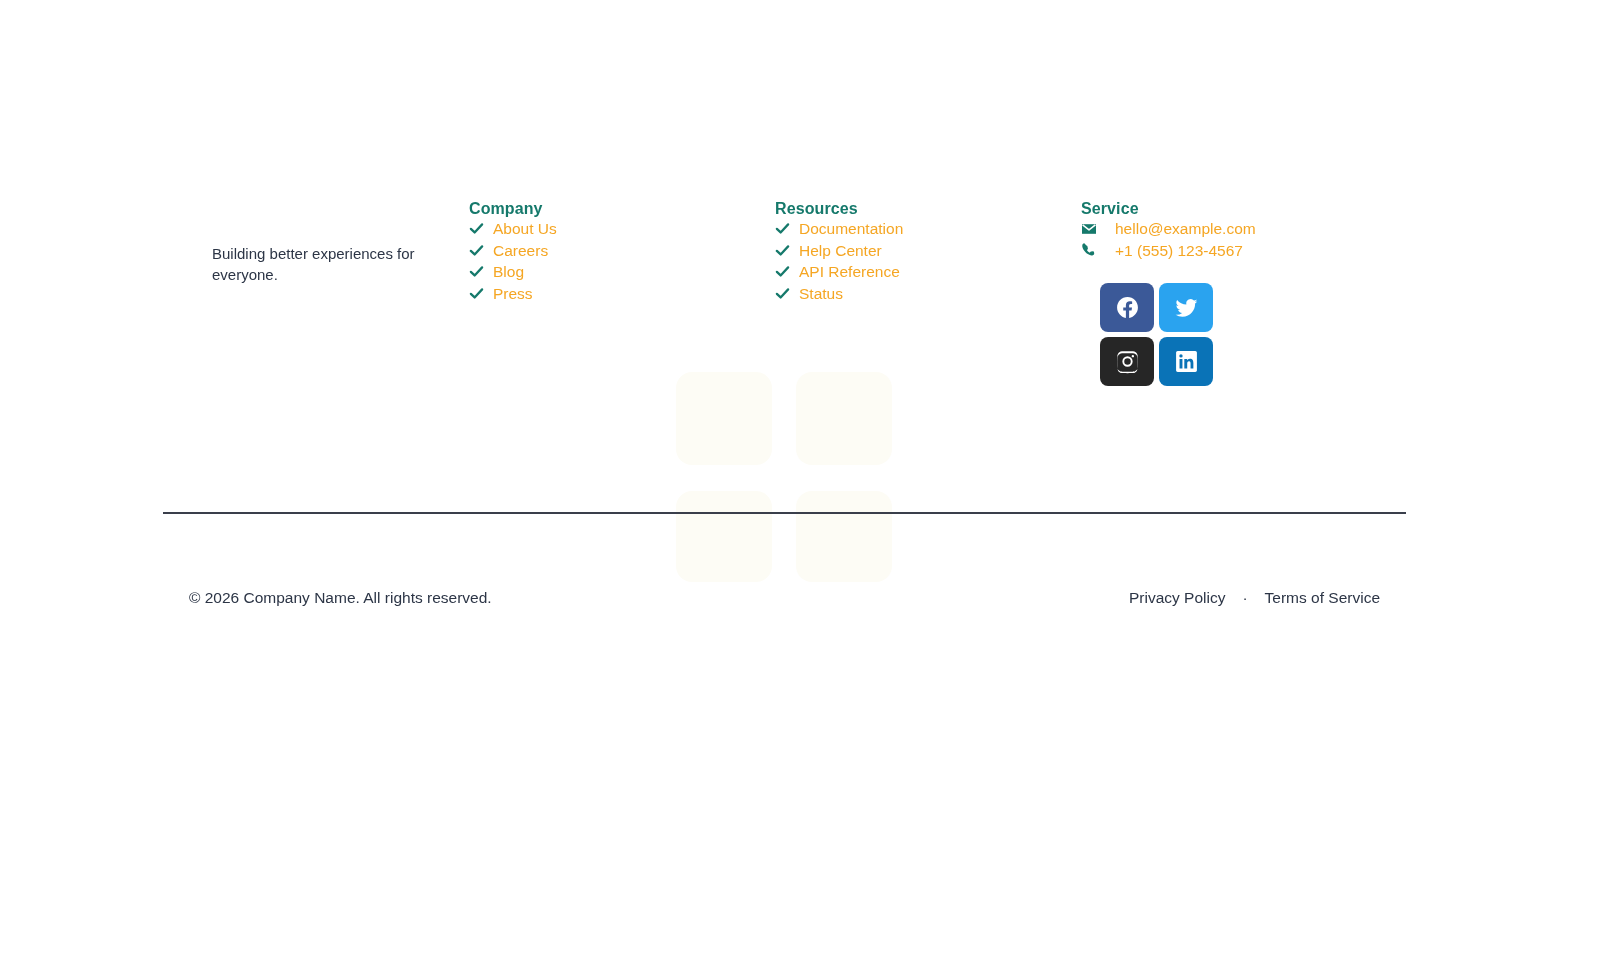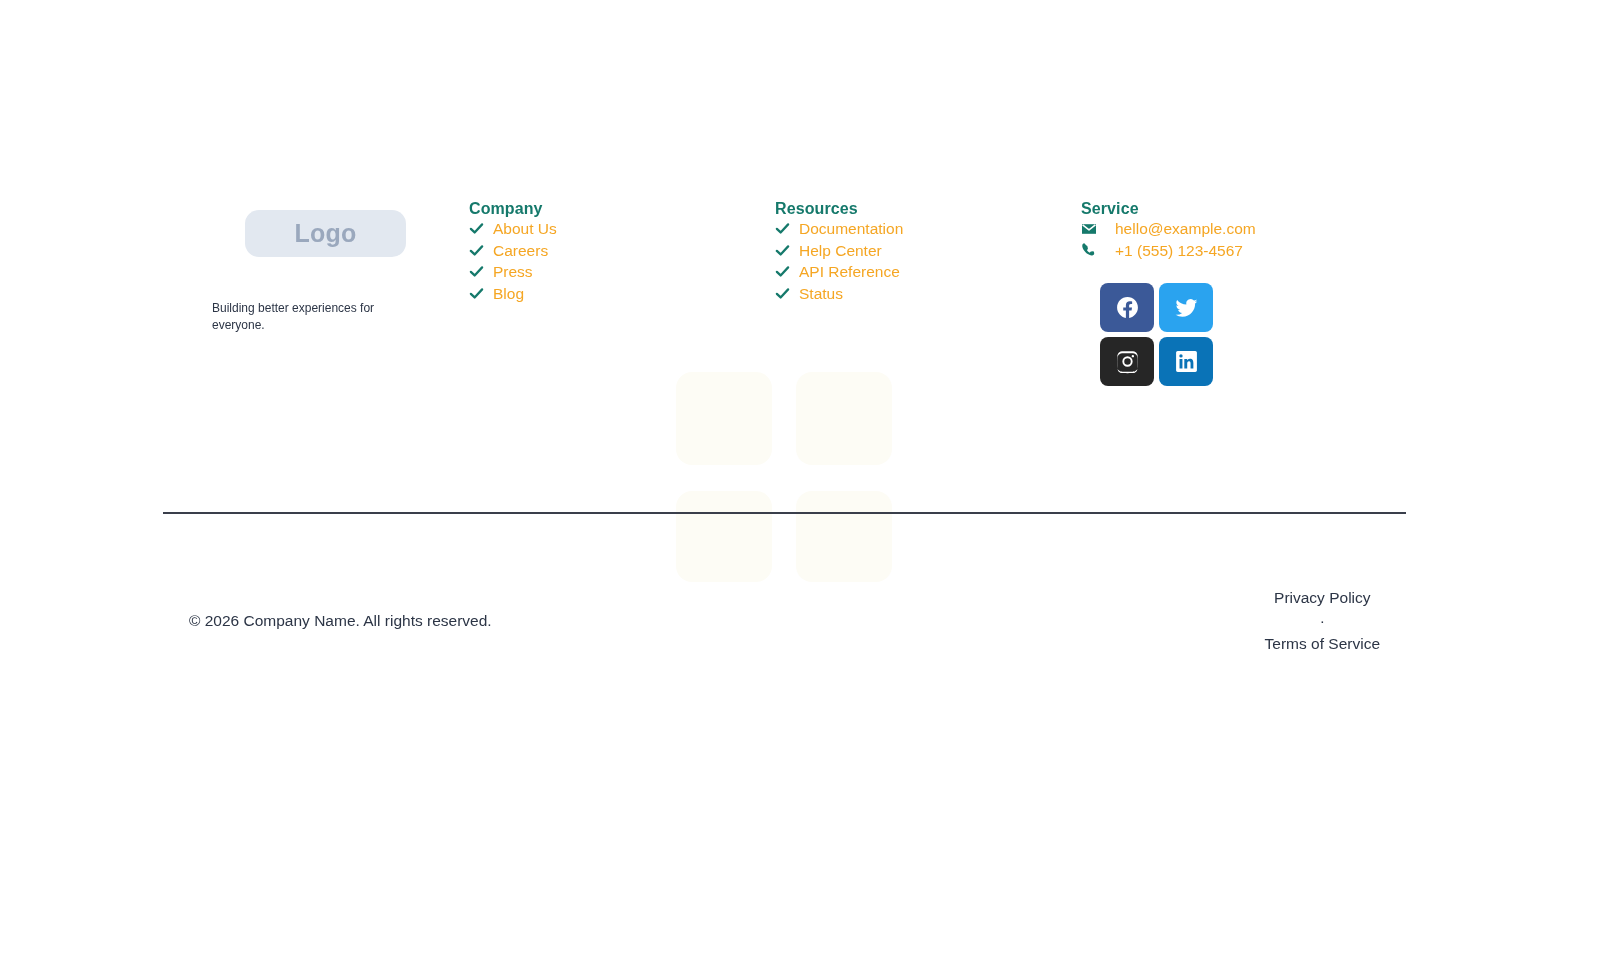--- a/index.html
+++ b/index.html
@@ -74,21 +74,21 @@
     justify-content: center;
     color: #9aa8bd;
     font-size: 25px;
     font-weight: 700;
     letter-spacing: 0.2px;
   }
 
   .tagline {
     margin: 43px 0 0 49px;
     width: 210px;
-    font-size: 12px;
+    font-size: 15px;
     line-height: 1.43;
     color: #2c3546;
   }
 
   .col-heading {
     font-size: 16px;
     font-weight: 700;
     color: #15796b;
     letter-spacing: 0.1px;
   }
@@ -181,27 +181,25 @@
     z-index: 3;
   }
   .copyright {
     font-size: 15.5px;
     color: #2c3546;
     margin-left: 26px;
     white-space: nowrap;
   }
   .legal-links {
     display: flex;
-    align-items: center;
-    gap: 5px;
+    gap: 17px;
     font-size: 15.5px;
     color: #2c3546;
     margin-right: 26px;
     white-space: nowrap;
-    flex-direction: column;
   }
   .legal-link { color: #2c3546; text-decoration: none; cursor: pointer; }
   .legal-sep { color: #2c3546; }
 </style>
 </head>
 <body>
 
 <div id="root">
 
   <div class="deco-grid">
@@ -209,23 +207,20 @@
     <div class="deco-cell"></div>
     <div class="deco-cell"></div>
     <div class="deco-cell"></div>
   </div>
 
   <footer class="footer">
 
     <div class="footer-cols">
 
       <div class="col-brand">
-        <div class="logo-box">
-          <span>Logo</span>
-        </div>
         <p class="tagline">Building better experiences for everyone.</p>
       </div>
 
       <div class="col-company">
         <div class="col-heading">Company</div>
         <ul class="link-list">
           <li class="link-item">
             <svg class="check-icon" viewBox="0 0 16 16" aria-hidden="true">
               <path d="M2 8.4 L6 12.2 L14 3.6" fill="none" stroke="currentColor" stroke-width="2.4" stroke-linecap="round" stroke-linejoin="round"></path>
             </svg>
@@ -234,27 +229,27 @@
           <li class="link-item">
             <svg class="check-icon" viewBox="0 0 16 16" aria-hidden="true">
               <path d="M2 8.4 L6 12.2 L14 3.6" fill="none" stroke="currentColor" stroke-width="2.4" stroke-linecap="round" stroke-linejoin="round"></path>
             </svg>
             <span class="link-text">Careers</span>
           </li>
           <li class="link-item">
             <svg class="check-icon" viewBox="0 0 16 16" aria-hidden="true">
               <path d="M2 8.4 L6 12.2 L14 3.6" fill="none" stroke="currentColor" stroke-width="2.4" stroke-linecap="round" stroke-linejoin="round"></path>
             </svg>
+            <span class="link-text">Blog</span>
+          </li>
+          <li class="link-item">
+            <svg class="check-icon" viewBox="0 0 16 16" aria-hidden="true">
+              <path d="M2 8.4 L6 12.2 L14 3.6" fill="none" stroke="currentColor" stroke-width="2.4" stroke-linecap="round" stroke-linejoin="round"></path>
+            </svg>
             <span class="link-text">Press</span>
-          </li>
-          <li class="link-item">
-            <svg class="check-icon" viewBox="0 0 16 16" aria-hidden="true">
-              <path d="M2 8.4 L6 12.2 L14 3.6" fill="none" stroke="currentColor" stroke-width="2.4" stroke-linecap="round" stroke-linejoin="round"></path>
-            </svg>
-            <span class="link-text">Blog</span>
           </li>
         </ul>
       </div>
 
       <div class="col-resources">
         <div class="col-heading">Resources</div>
         <ul class="link-list">
           <li class="link-item">
             <svg class="check-icon" viewBox="0 0 16 16" aria-hidden="true">
               <path d="M2 8.4 L6 12.2 L14 3.6" fill="none" stroke="currentColor" stroke-width="2.4" stroke-linecap="round" stroke-linejoin="round"></path>

